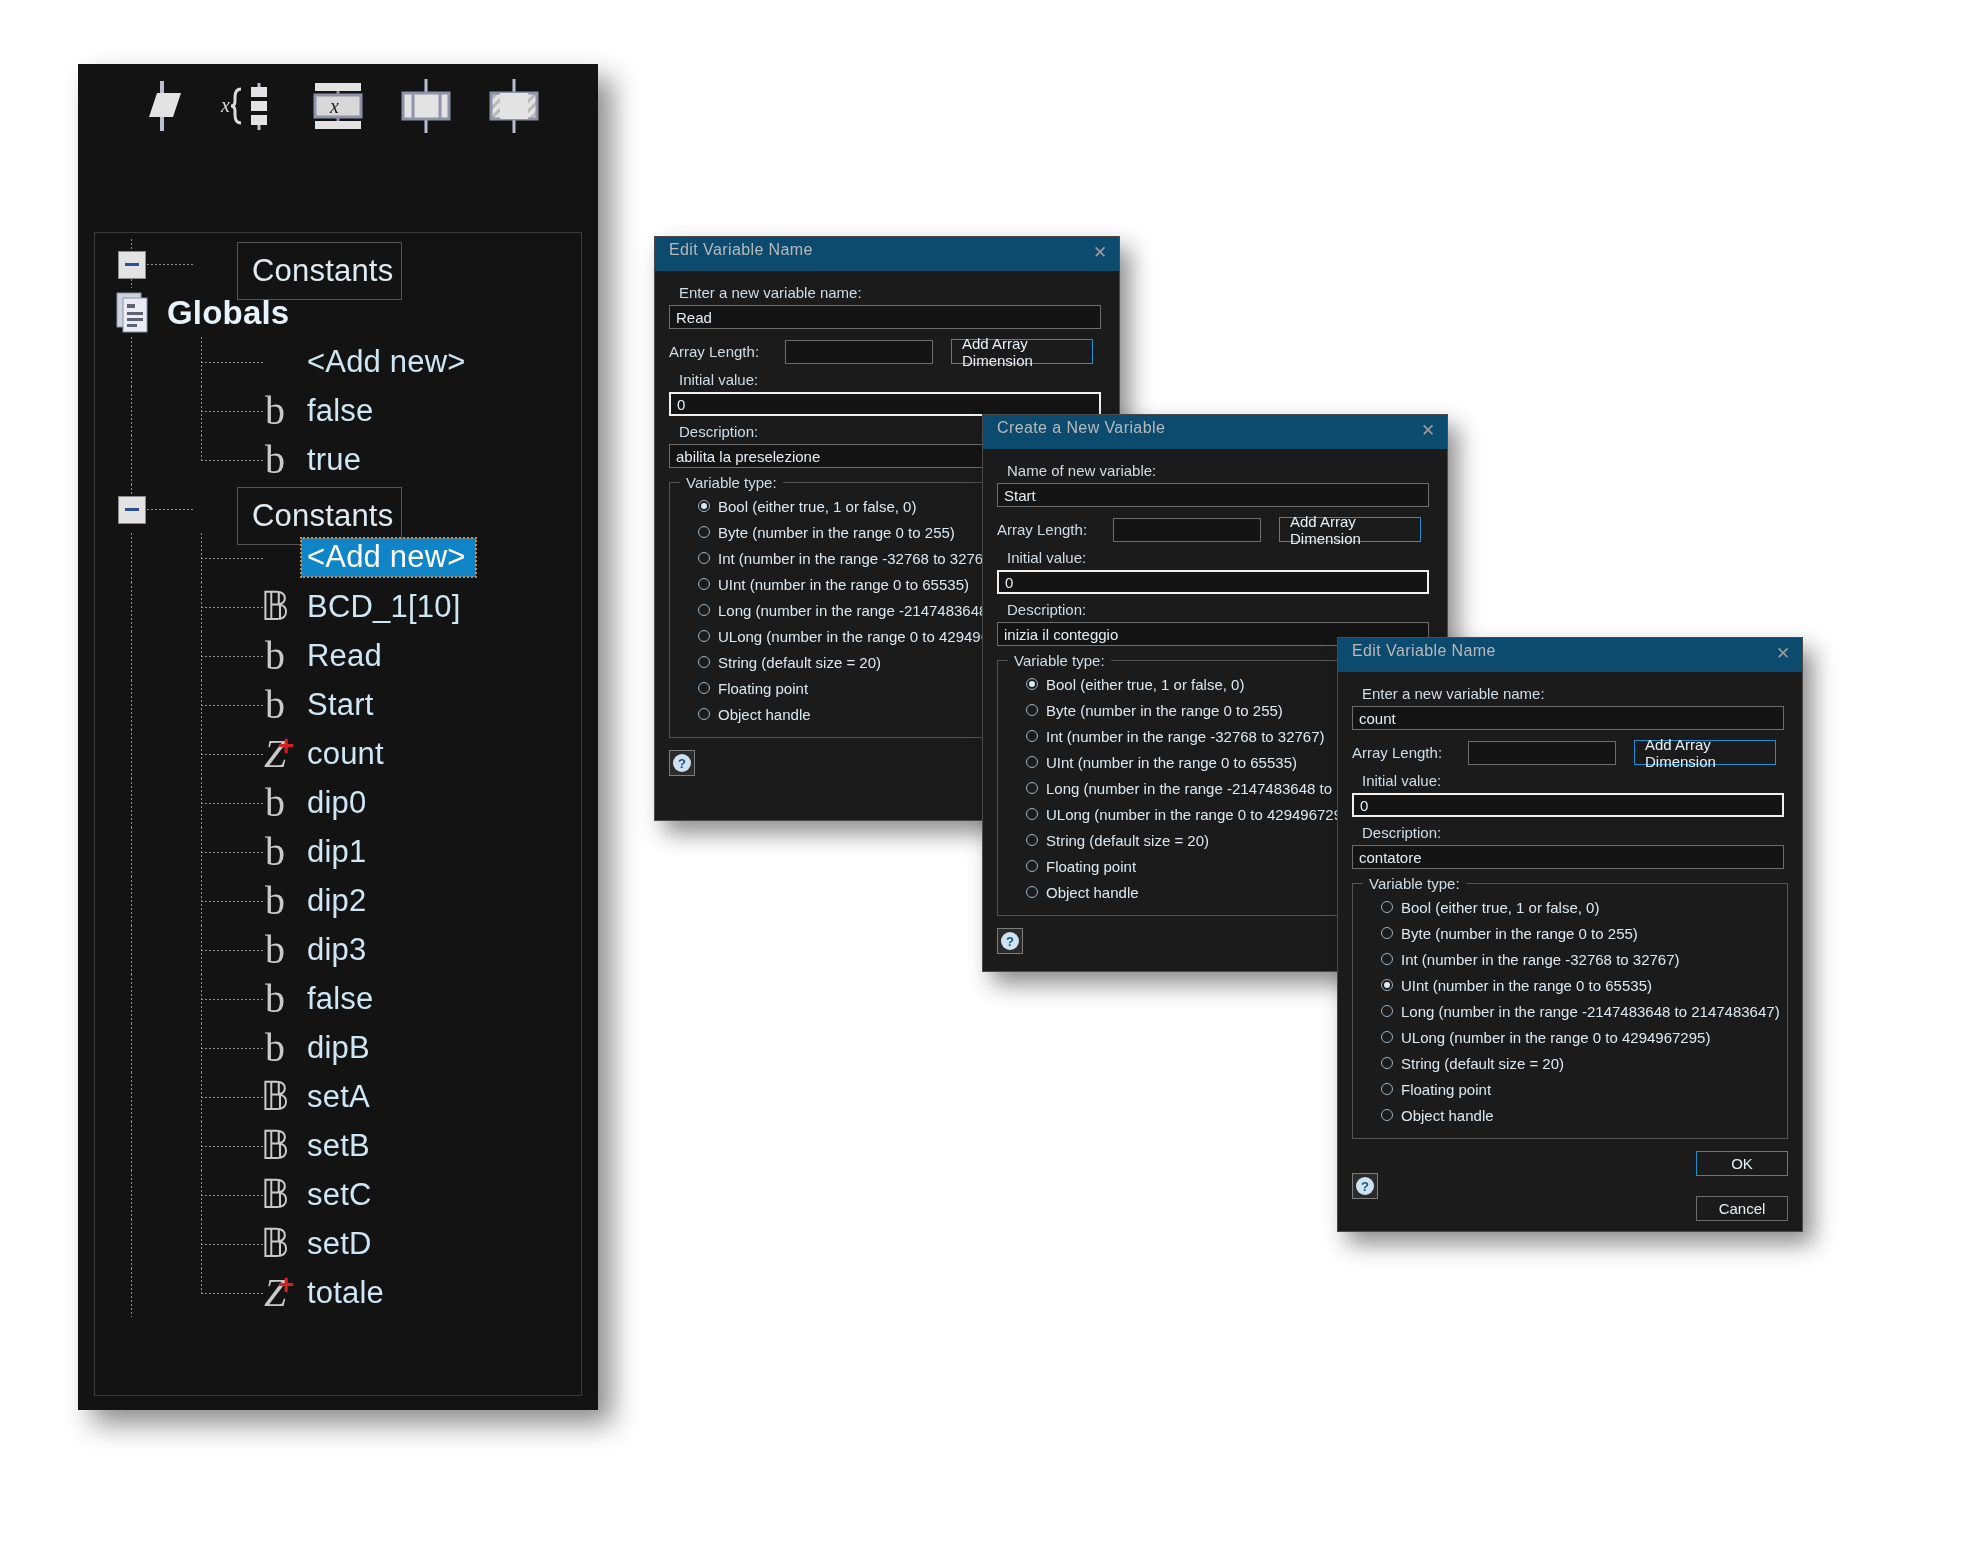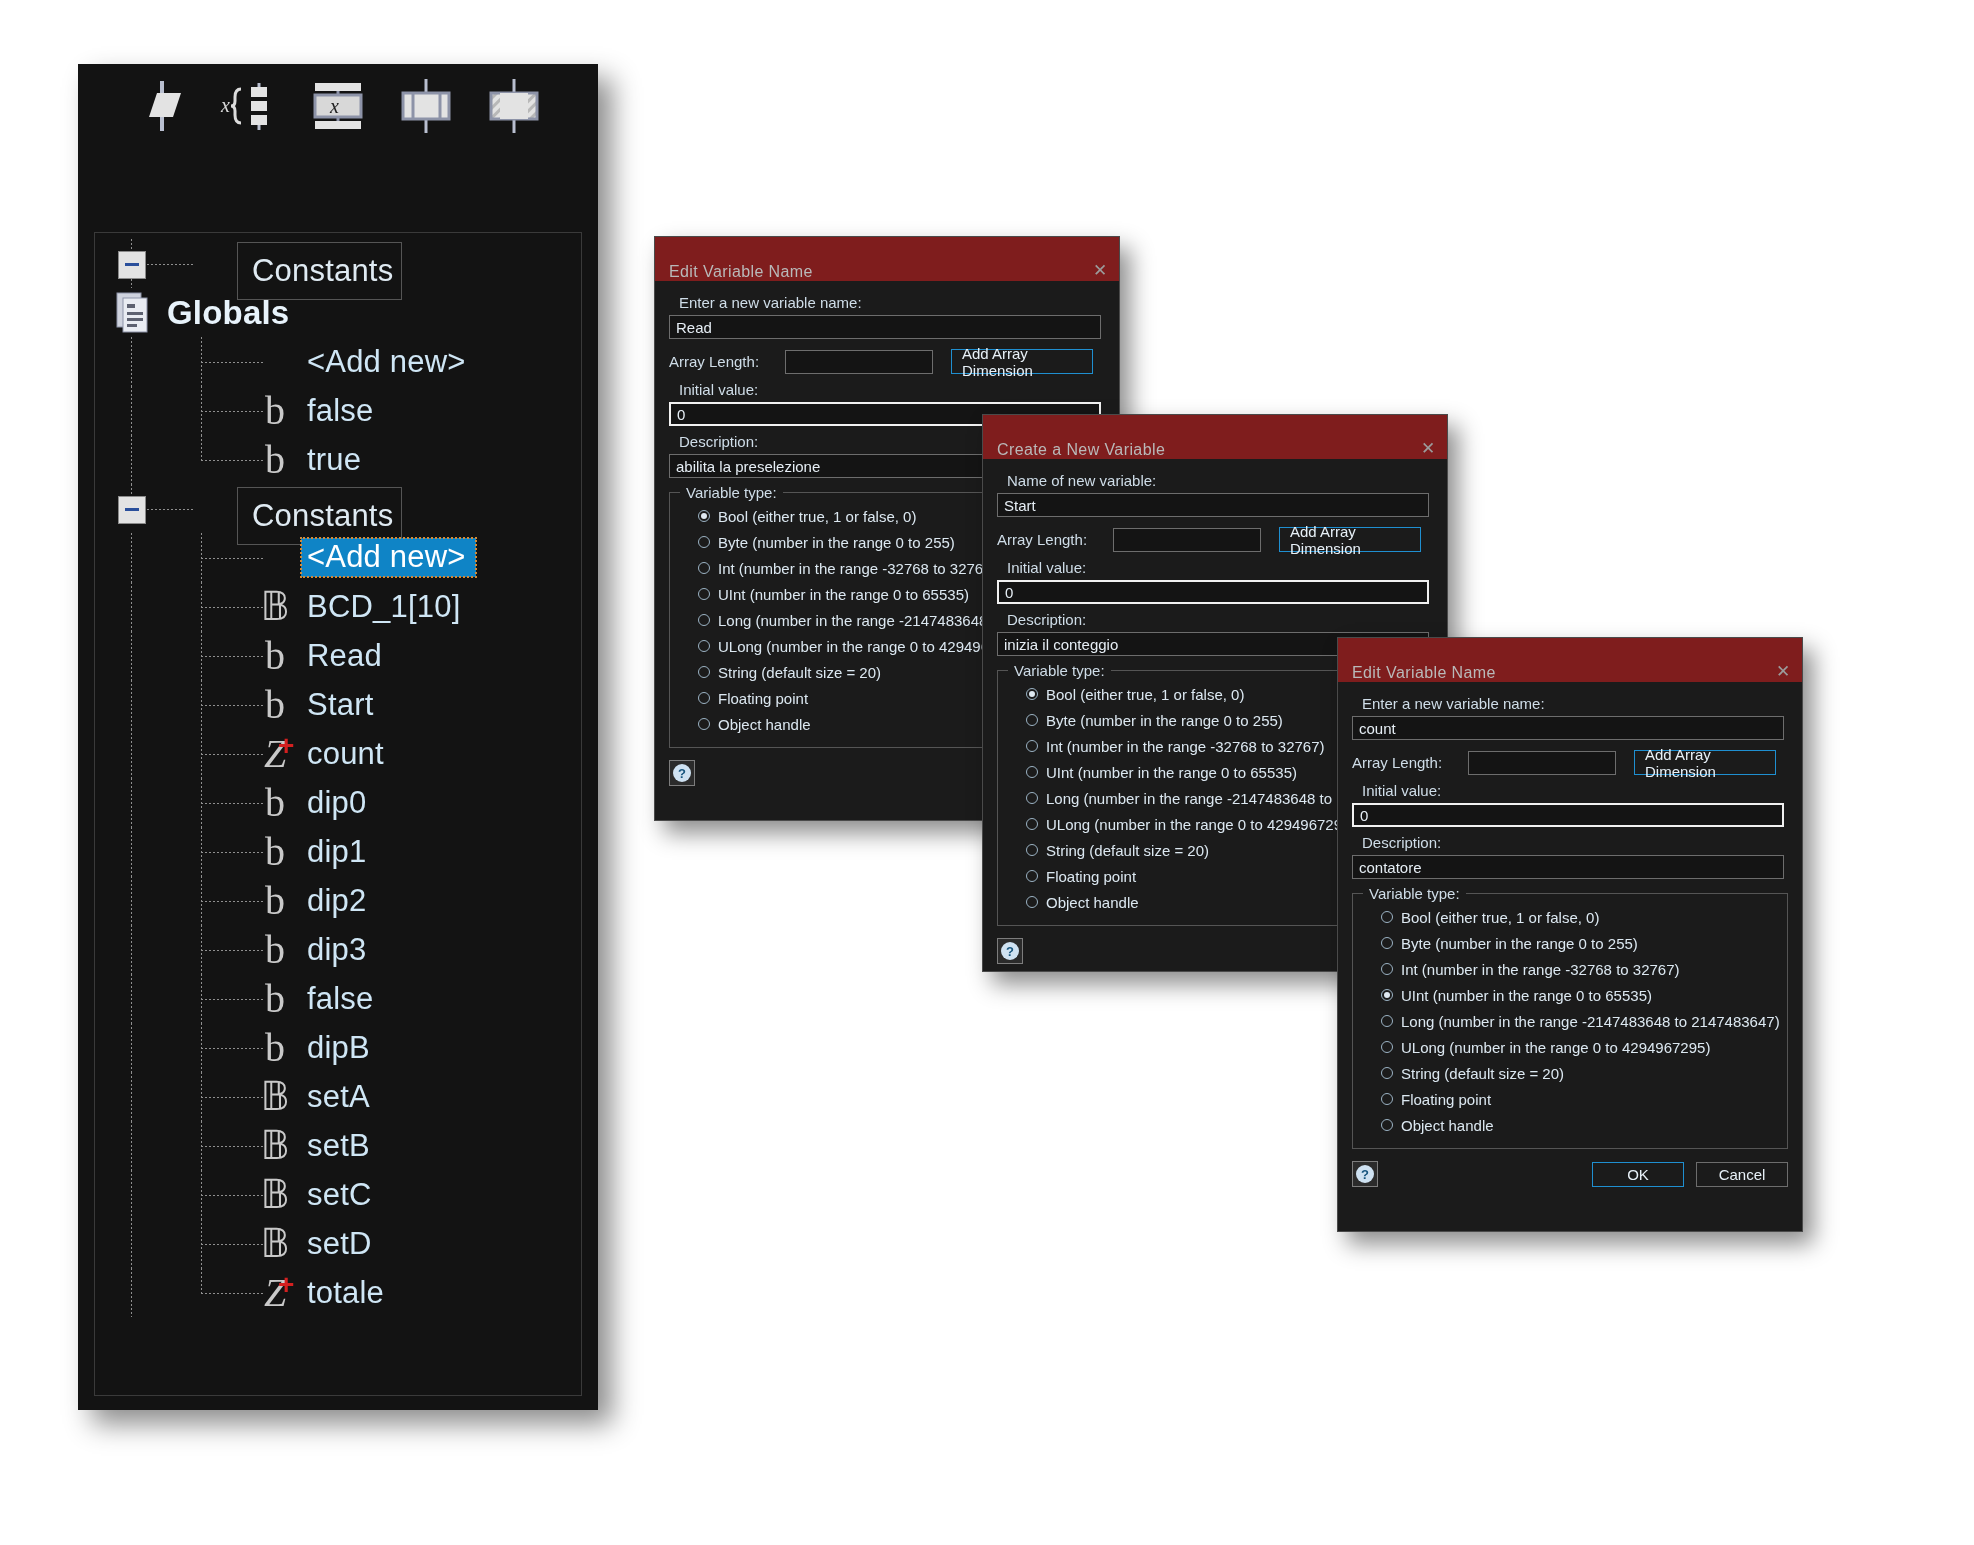--- a/index.html
+++ b/index.html
@@ -70,22 +70,22 @@
   .ic{width:44px;height:44px;flex:none;display:flex;align-items:center;justify-content:center;}
   .glyph{font-family:"Liberation Serif", serif;color:#c9c9c9;line-height:1;}
 
   
   .dlg{
     position:absolute;background:#1b1b1b;border:1px solid #4a4a4a;
     box-shadow:10px 12px 22px rgba(0,0,0,0.45);
     color:#dfe9f2;font-size:15px;
   }
   .dlg-tb{
-    height:30px;display:flex;align-items:flex-end;padding:14px 6px 0 14px;
-    background:#7f1d1d;
+    height:30px;display:flex;align-items:flex-start;padding:4px 6px 0 14px;
+    background:#0c4a6e;
   }
   .dlg-title{flex:1;color:#b9b9b9;font-size:16px;letter-spacing:.4px;}
   .dlg-x{width:26px;height:22px;display:flex;align-items:center;justify-content:center;
     color:#9b9b9b;font-size:17px;}
   .dlg-body{padding:6px 14px 10px 14px;}
   .lbl{color:#cfdde8;font-size:15px;margin:7px 10px 4px;}
   .fld{
     background:#141414;border:1px solid #6d6d6d;height:24px;
     display:flex;align-items:center;padding:0 6px;color:#e6eef5;font-size:15px;
     box-sizing:border-box;
@@ -117,21 +117,21 @@
   .radio-txt{font-size:15px;color:#dce8f1;white-space:nowrap;}
   .dlg-foot{display:flex;align-items:center;margin-top:12px;}
   .help{
     width:24px;height:24px;border:1px solid #7d7d7d;background:#2b2b2b;
     display:flex;align-items:center;justify-content:center;
   }
   .help span{
     width:18px;height:18px;border-radius:50%;background:#cfe2f2;color:#17557e;
     font-size:13px;font-weight:bold;display:flex;align-items:center;justify-content:center;
   }
-  .foot-btns{margin-left:auto;display:flex;gap:12px;}
+  .foot-btns{margin-left:auto;display:flex;gap:20px;flex-direction:column;}
   .foot-btns .btn{width:92px;}
   .clip{overflow:hidden;}
 </style>
 </head>
 <body>
 
 <div id="explorer">
 
 
   <div id="explorer-toolbar">

